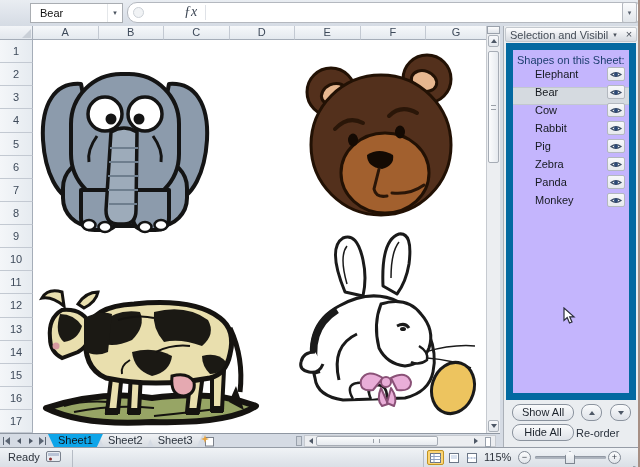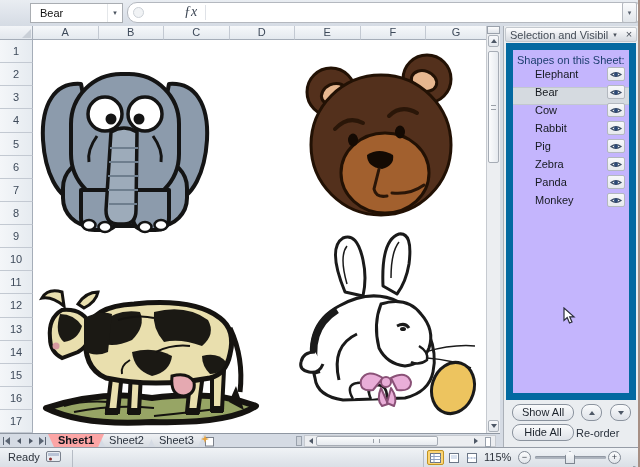--- a/index.html
+++ b/index.html
@@ -42,21 +42,21 @@
   .tri-down{width:0;height:0;border:3px solid transparent;border-top:4px solid #4e5866;margin-bottom:-3px}
   #vthumb{position:absolute;left:1px;top:25px;width:11px;height:112px;background:linear-gradient(90deg,#fbfcfd,#e6eaef);border:1px solid #a6acb5;border-radius:2px}
   #vthumb .grip{position:absolute;left:2px;right:2px;top:50%;height:5px;margin-top:-2px;border-top:1px solid #9aa0a8;border-bottom:1px solid #9aa0a8}
 
   
   #tabs-row{position:absolute;left:0;top:433px;width:500px;height:14px;background:#d5dbe4;border-top:1px solid #8f97a2}
   #tab-nav{position:absolute;left:2px;top:2px;display:flex;gap:3px;align-items:center}
   .navbtn{width:9px;height:9px;display:flex;align-items:center;justify-content:center}
   #sheet-tabs{position:absolute;left:48px;top:0;display:flex}
   .sheet-tab{height:13px;line-height:13px;padding:0 10px;margin-right:-5px;clip-path:polygon(0 0,100% 0,calc(100% - 6px) 100%,6px 100%);background:linear-gradient(#eff1f4,#d7dce2);color:#2a323d;filter:drop-shadow(0 0 0.5px #8a929e)}
-  .sheet-tab.active{background:#fca5a5;font-weight:bold;color:#10151c;z-index:2;position:relative}
+  .sheet-tab.active{background:#0ea5e9;font-weight:normal;color:#10151c;z-index:2;position:relative}
   #insert-tab{position:absolute;left:198px;top:1px;width:20px;height:12px;display:flex;align-items:center;justify-content:center}
   #tab-split{position:absolute;left:296px;top:2px;width:6px;height:10px;background:#d0d5dc;border:1px solid #9aa2ad}
   #hscroll{position:absolute;left:304px;top:1px;width:192px;height:12px;background:#eceef1;border:1px solid #c6cad0}
   .harrow{position:absolute;top:0;width:10px;height:10px;display:flex;align-items:center;justify-content:center}
   .tri-l{width:0;height:0;border:3px solid transparent;border-right:4px solid #4e5866;margin-left:-3px}
   .tri-r{width:0;height:0;border:3px solid transparent;border-left:4px solid #4e5866;margin-right:-3px}
   #hl{left:1px}#hr{left:166px}
   #hthumb{position:absolute;left:11px;top:0;width:122px;height:10px;background:linear-gradient(#fbfcfd,#e6eaef);border:1px solid #a6acb5;border-radius:2px}
   #hthumb .grip{position:absolute;top:2px;bottom:2px;left:50%;width:7px;margin-left:-4px;border-left:1px solid #9aa0a8;border-right:1px solid #9aa0a8}
   #hend{position:absolute;left:180px;top:1px;width:6px;height:10px;background:#fff;border:1px solid #9aa2ad}

